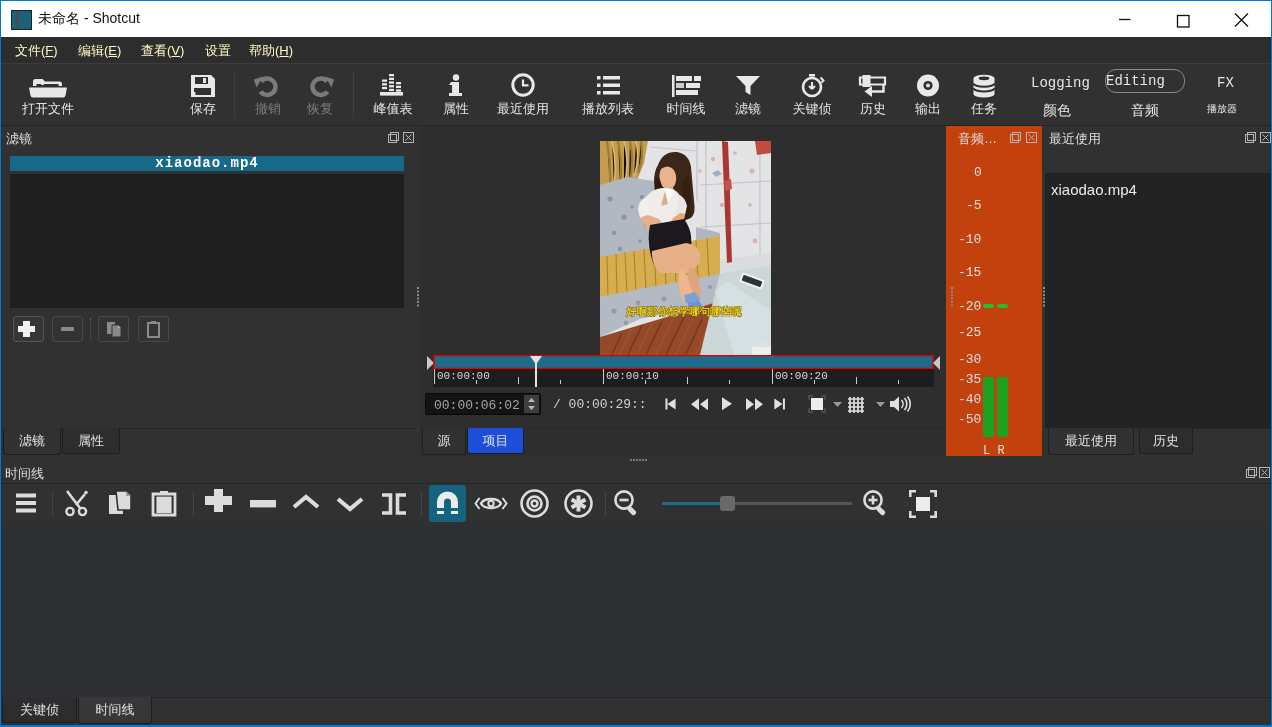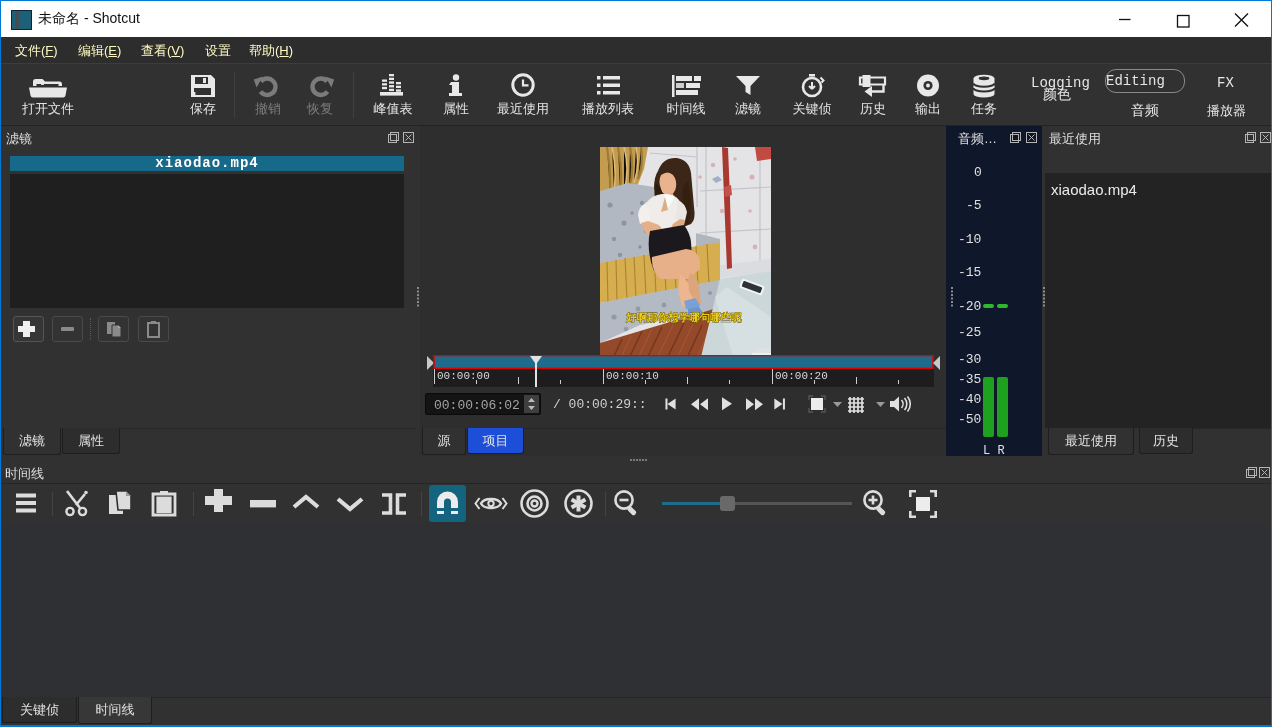--- a/index.html
+++ b/index.html
@@ -208,23 +208,23 @@
       <path d="M19.5 10.2 a10.5 3.6 0 0 0 21 0" fill="none" stroke="#313131" stroke-width="2"></path>
       <path d="M19.5 15 a10.5 3.6 0 0 0 21 0" fill="none" stroke="#313131" stroke-width="2"></path>
     </svg>
     <span class="lbl">任务</span>
   </div>
 
   <div class="abs" style="left:1019px;top:0;width:252px;height:62px;color:#e6e6e6;font-family:'Liberation Mono',monospace;font-size:14px">
     <span class="abs" style="left:11px;top:11px">Logging</span>
     <span class="abs" style="left:85px;top:5px;width:80px;height:24px;border:1px solid #8a8a8a;border-radius:11px;text-align:left;line-height:22px">Editing</span>
     <span class="abs" style="left:197px;top:11px">FX</span>
-    <span class="abs" style="left:23px;top:22px;font-family:'Liberation Sans',sans-serif;font-size:14px">颜色</span>
+    <span class="abs" style="left:23px;top:38px;font-family:'Liberation Sans',sans-serif;font-size:14px">颜色</span>
     <span class="abs" style="left:111px;top:38px;font-family:'Liberation Sans',sans-serif;font-size:14px">音频</span>
-    <span class="abs" style="left:187px;top:38px;font-family:'Liberation Sans',sans-serif;font-size:13px">播放器</span>
+    <span class="abs" style="left:187px;top:38px;font-family:'Liberation Sans',sans-serif;font-size:10px">播放器</span>
   </div>
 </div>
 
 <div id="filterpanel" class="abs" style="left:1px;top:126px;width:415px;height:330px;background:#313131">
   <span class="ptitle abs" style="left:5px;top:4px">滤镜</span>
   <svg class="abs" style="left:387px;top:6px" width="11" height="11">
       <rect x="0.5" y="2.5" width="8" height="8" fill="none" stroke="#b4b4b4"></rect>
       <rect x="2.5" y="0.5" width="8" height="8" fill="none" stroke="#b4b4b4"></rect>
     </svg>
   <svg class="abs" style="left:402px;top:6px" width="11" height="11">
@@ -274,21 +274,21 @@
       <rect y="3.5" width="2" height="2" x="1"></rect>
       <rect y="7" width="2" height="2" x="1"></rect>
       <rect y="10.5" width="2" height="2" x="1"></rect>
       <rect y="14" width="2" height="2" x="1"></rect>
       <rect y="17.5" width="2" height="2" x="1"></rect>
     </g>
   </svg>
 
 <div id="player" class="abs" style="left:420px;top:126px;width:526px;height:330px;background:#2e2e2e">
 
-  <div class="abs" style="left:180px;top:21px;width:171px;height:222px;overflow:hidden" id="videobox">
+  <div class="abs" style="left:180px;top:15px;width:171px;height:222px;overflow:hidden" id="videobox">
   <svg width="171" height="222" viewBox="0 0 171 222">
     <rect x="0" y="0" width="171" height="222" fill="#e4e4e6"></rect>
 
     <g stroke="#c2c4ca" stroke-width="1.2" fill="none">
       <path d="M106 0 V125"></path>
           <path d="M160 0 V124"></path>
       <path d="M100 44 L171 40"></path>
           <path d="M100 86 L171 82"></path>
       <path d="M97 0 V60"></path>
           <path d="M50 6 L97 10"></path>
@@ -501,21 +501,21 @@
       <path d="M2 6 h4 l5 -4.5 v15 L6 12 H2 z"></path>
       <path d="M13.5 5 a6 6 0 0 1 0 8 M16.5 3 a9 9 0 0 1 0 12 M19.5 1.5 a11.5 11.5 0 0 1 0 15" stroke="#e0e0e0" stroke-width="1.6" fill="none"></path>
     </g>
   </svg>
 
   <div class="tab" style="left:2px;top:302px;width:44px;height:27px;line-height:26px;background:#313131">源</div>
   <div class="tab" style="left:47px;top:302px;width:57px;height:26px;line-height:25px;background:#1d4ed8">项目</div>
   <div class="abs" style="left:104px;top:302px;right:0;height:1px;background:#262626"></div>
 </div>
 
-<div id="audiopanel" class="abs" style="left:946px;top:126px;width:96px;height:330px;background:#0f172a">
+<div id="audiopanel" class="abs" style="left:946px;top:126px;width:96px;height:330px;background:#c2410c">
   <span class="ptitle abs" style="left:12px;top:4px">音频…</span>
   <svg class="abs" style="left:64px;top:6px" width="11" height="11">
       <rect x="0.5" y="2.5" width="8" height="8" fill="none" stroke="#b4b4b4"></rect>
       <rect x="2.5" y="0.5" width="8" height="8" fill="none" stroke="#b4b4b4"></rect>
     </svg>
   <svg class="abs" style="left:80px;top:6px" width="11" height="11">
       <rect x="0.5" y="0.5" width="10" height="10" fill="none" stroke="#b4b4b4"></rect>
       <path d="M2.5 2.5 l6 6 m0 -6 l-6 6" stroke="#b4b4b4"></path>
     </svg>
   <div class="abs" style="left:0;top:0;width:96px;height:330px;color:#e0e0e0;font-family:'Liberation Mono',monospace;font-size:13px">

